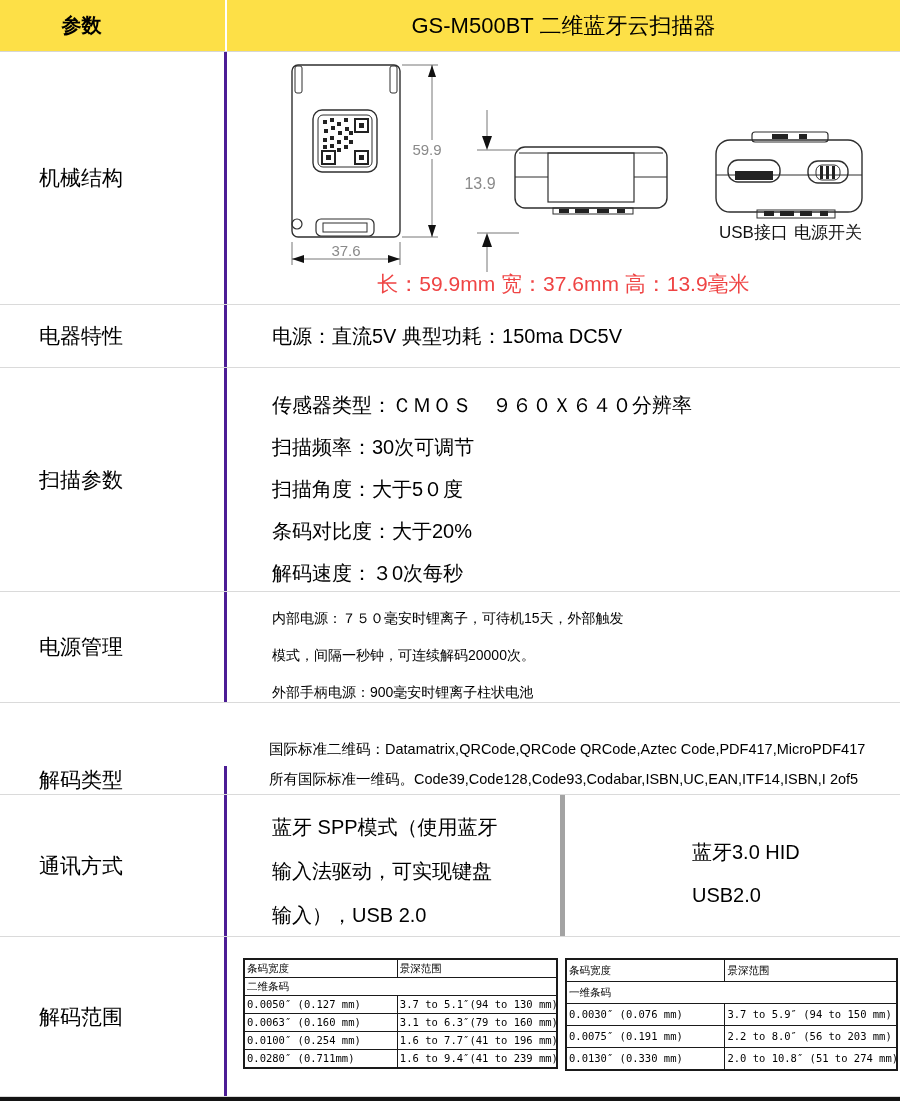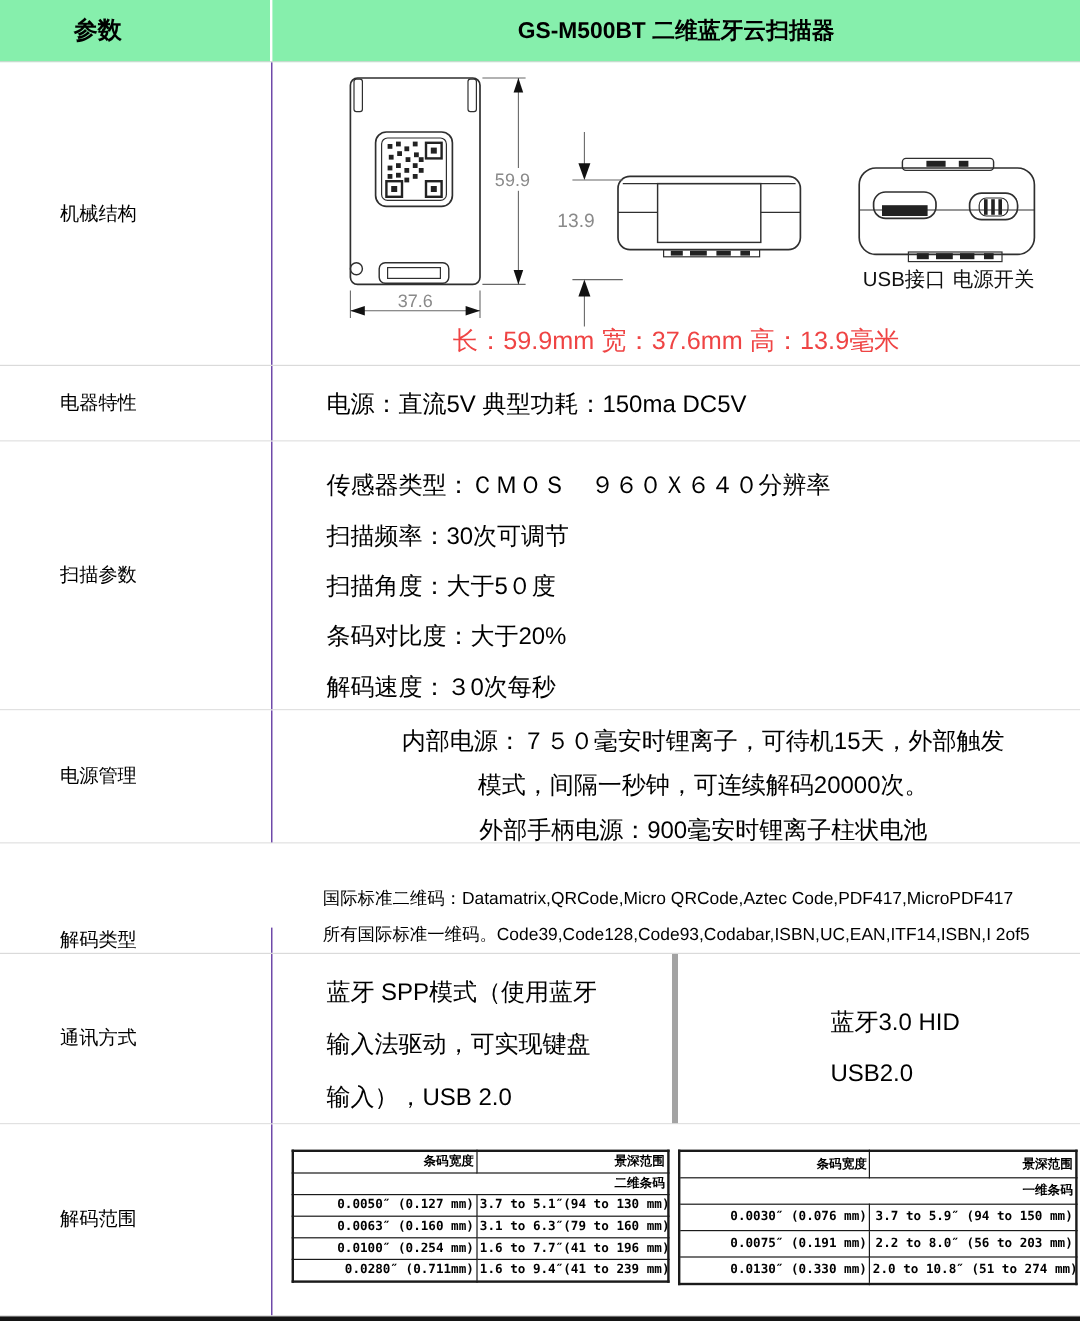--- a/index.html
+++ b/index.html
@@ -1,55 +1,55 @@
 <!DOCTYPE html>
 <html><head>
 <meta charset="utf-8">
 <style>
   html,body{margin:0;padding:0;background:#fff;}
   body{width:900px;height:1101px;font-family:"Liberation Sans",sans-serif;color:#000;overflow:hidden;}
   .spec{width:900px;}
   .row{display:flex;box-sizing:border-box;border-bottom:1px solid #dadada;background:#fff;}
-  .label-cell{flex:0 0 227px;box-sizing:border-box;border-right:1px solid #4c1d95;
+  .label-cell{flex:0 0 227px;box-sizing:border-box;border-right:3px solid #4c1d95;
     display:flex;align-items:center;justify-content:center;padding-right:62px;
-    font-size:16px;color:#000;}
+    font-size:21px;color:#000;}
   .content-cell{flex:1 1 auto;box-sizing:border-box;position:relative;}
   
-  .row.header{height:52px;background:#86efac;border-bottom:1px solid #d6d6d6;}
+  .row.header{height:52px;background:#fde047;border-bottom:1px solid #d6d6d6;}
   .row.header .label-cell{font-weight:bold;font-size:20px;border-right:2px solid #ffffff;}
   .row.header .content-cell{display:flex;align-items:center;justify-content:center;
-    font-weight:bold;font-size:19px;}
+    font-weight:normal;font-size:22px;}
   
   .row.mech{height:253px;}
   .row.elec{height:63px;}
   .row.scan{height:224px;}
   .row.power{height:111px;}
   .row.dtype{height:92px;align-items:flex-end;}
   .row.comm{height:142px;}
   .row.drange{height:160px;}
   .bottom-bar{height:4px;background:#141414;}
   .mech-caption{position:absolute;left:0;right:0;bottom:6px;text-align:center;
     font-size:21px;color:#ef4444;}
   .elec-text{display:flex;align-items:center;height:100%;padding-left:45px;font-size:20px;}
   .scan-lines{padding:16px 0 0 45px;font-size:20px;}
   .scan-lines div{line-height:42px;}
-  .power-lines{padding:8px 0 0 45px;font-size:20px;text-align:center;}
+  .power-lines{padding:8px 0 0 45px;font-size:14px;}
   .power-lines div{line-height:37px;}
   .dtype-lines{padding:21px 0 0 42px;font-size:14.5px;}
   .dtype-lines div{line-height:30px;}
   .comm-left{flex:0 0 338px;box-sizing:border-box;border-right:5px solid #a3a3a3;
     padding:10px 0 0 45px;font-size:20px;}
   .comm-left div{line-height:44px;}
   .comm-right{flex:1 1 auto;padding:36px 0 0 97px;font-size:20px;}
   .comm-right div{line-height:43px;margin-left:30px;}
   .drange .content-cell{display:flex;align-items:flex-start;padding:21px 0 0 16px;gap:7px;}
   table.range-table{border-collapse:collapse;border:2px solid #1a1a1a;
     font-family:"DejaVu Sans Mono",monospace;font-size:10.5px;color:#000;table-layout:fixed;}
-  table.range-table th,table.range-table td{border:1px solid #1a1a1a;text-align:right;
-    font-weight:bold;padding:1px 2px;line-height:15px;white-space:nowrap;overflow:hidden;}
+  table.range-table th,table.range-table td{border:1px solid #1a1a1a;text-align:left;
+    font-weight:normal;padding:1px 2px;line-height:15px;white-space:nowrap;overflow:hidden;}
   table#rt-left{width:315px;}
   table#rt-right{width:333px;}
   table#rt-right th,table#rt-right td{padding:3px 2px;}
   
   svg text.dim{font-family:"Liberation Sans",sans-serif;font-size:15px;fill:#8a8a8a;}
   svg text.part-label{font-family:"Liberation Sans",sans-serif;font-size:17px;fill:#111;}
 </style>
 </head>
 <body>
 
@@ -205,21 +205,21 @@
         <div>模式，间隔一秒钟，可连续解码20000次。</div>
         <div>外部手柄电源：900毫安时锂离子柱状电池</div>
       </div>
     </div>
   </div>
 
   <div class="row dtype">
     <div class="label-cell">解码类型</div>
     <div class="content-cell">
       <div class="dtype-lines">
-        <div>国际标准二维码：Datamatrix,QRCode,Micro QRCode,Aztec Code,PDF417,MicroPDF417</div>
+        <div>国际标准二维码：Datamatrix,QRCode,QRCode QRCode,Aztec Code,PDF417,MicroPDF417</div>
         <div>所有国际标准一维码。Code39,Code128,Code93,Codabar,ISBN,UC,EAN,ITF14,ISBN,I 2of5</div>
       </div>
     </div>
   </div>
 
   <div class="row comm">
     <div class="label-cell">通讯方式</div>
     <div class="comm-left">
       <div>蓝牙 SPP模式（使用蓝牙</div>
       <div>输入法驱动，可实现键盘</div>

